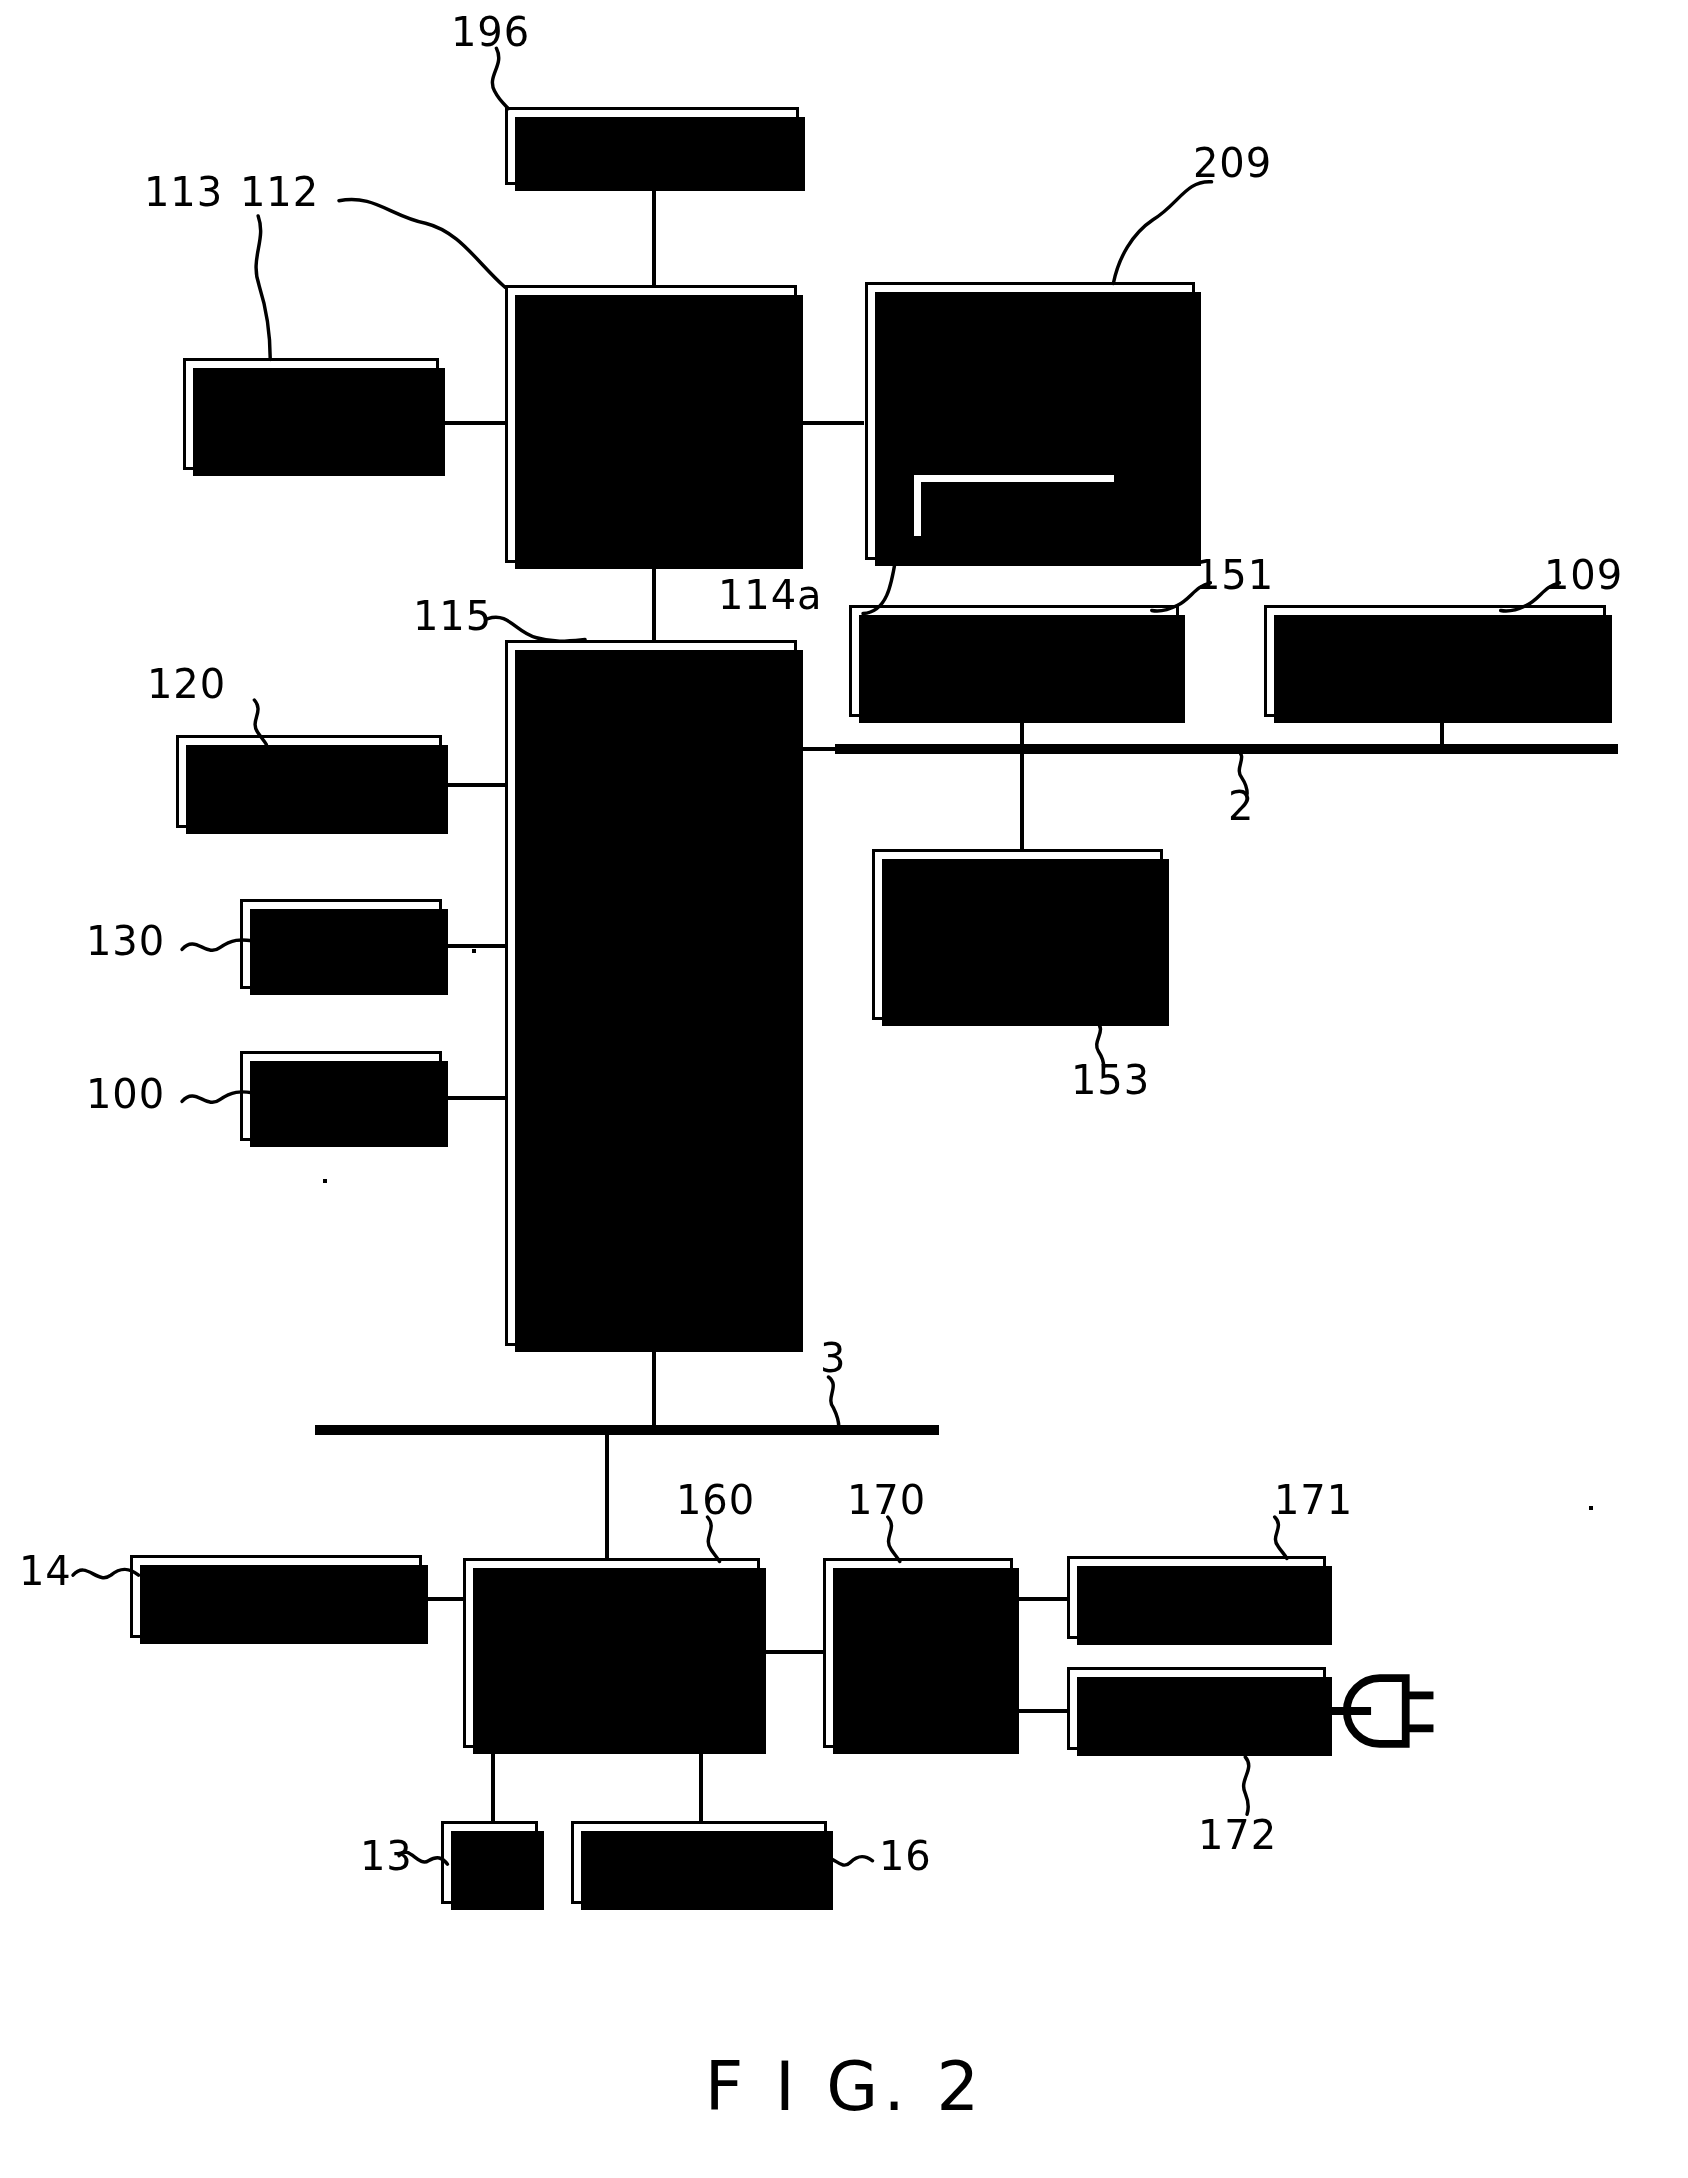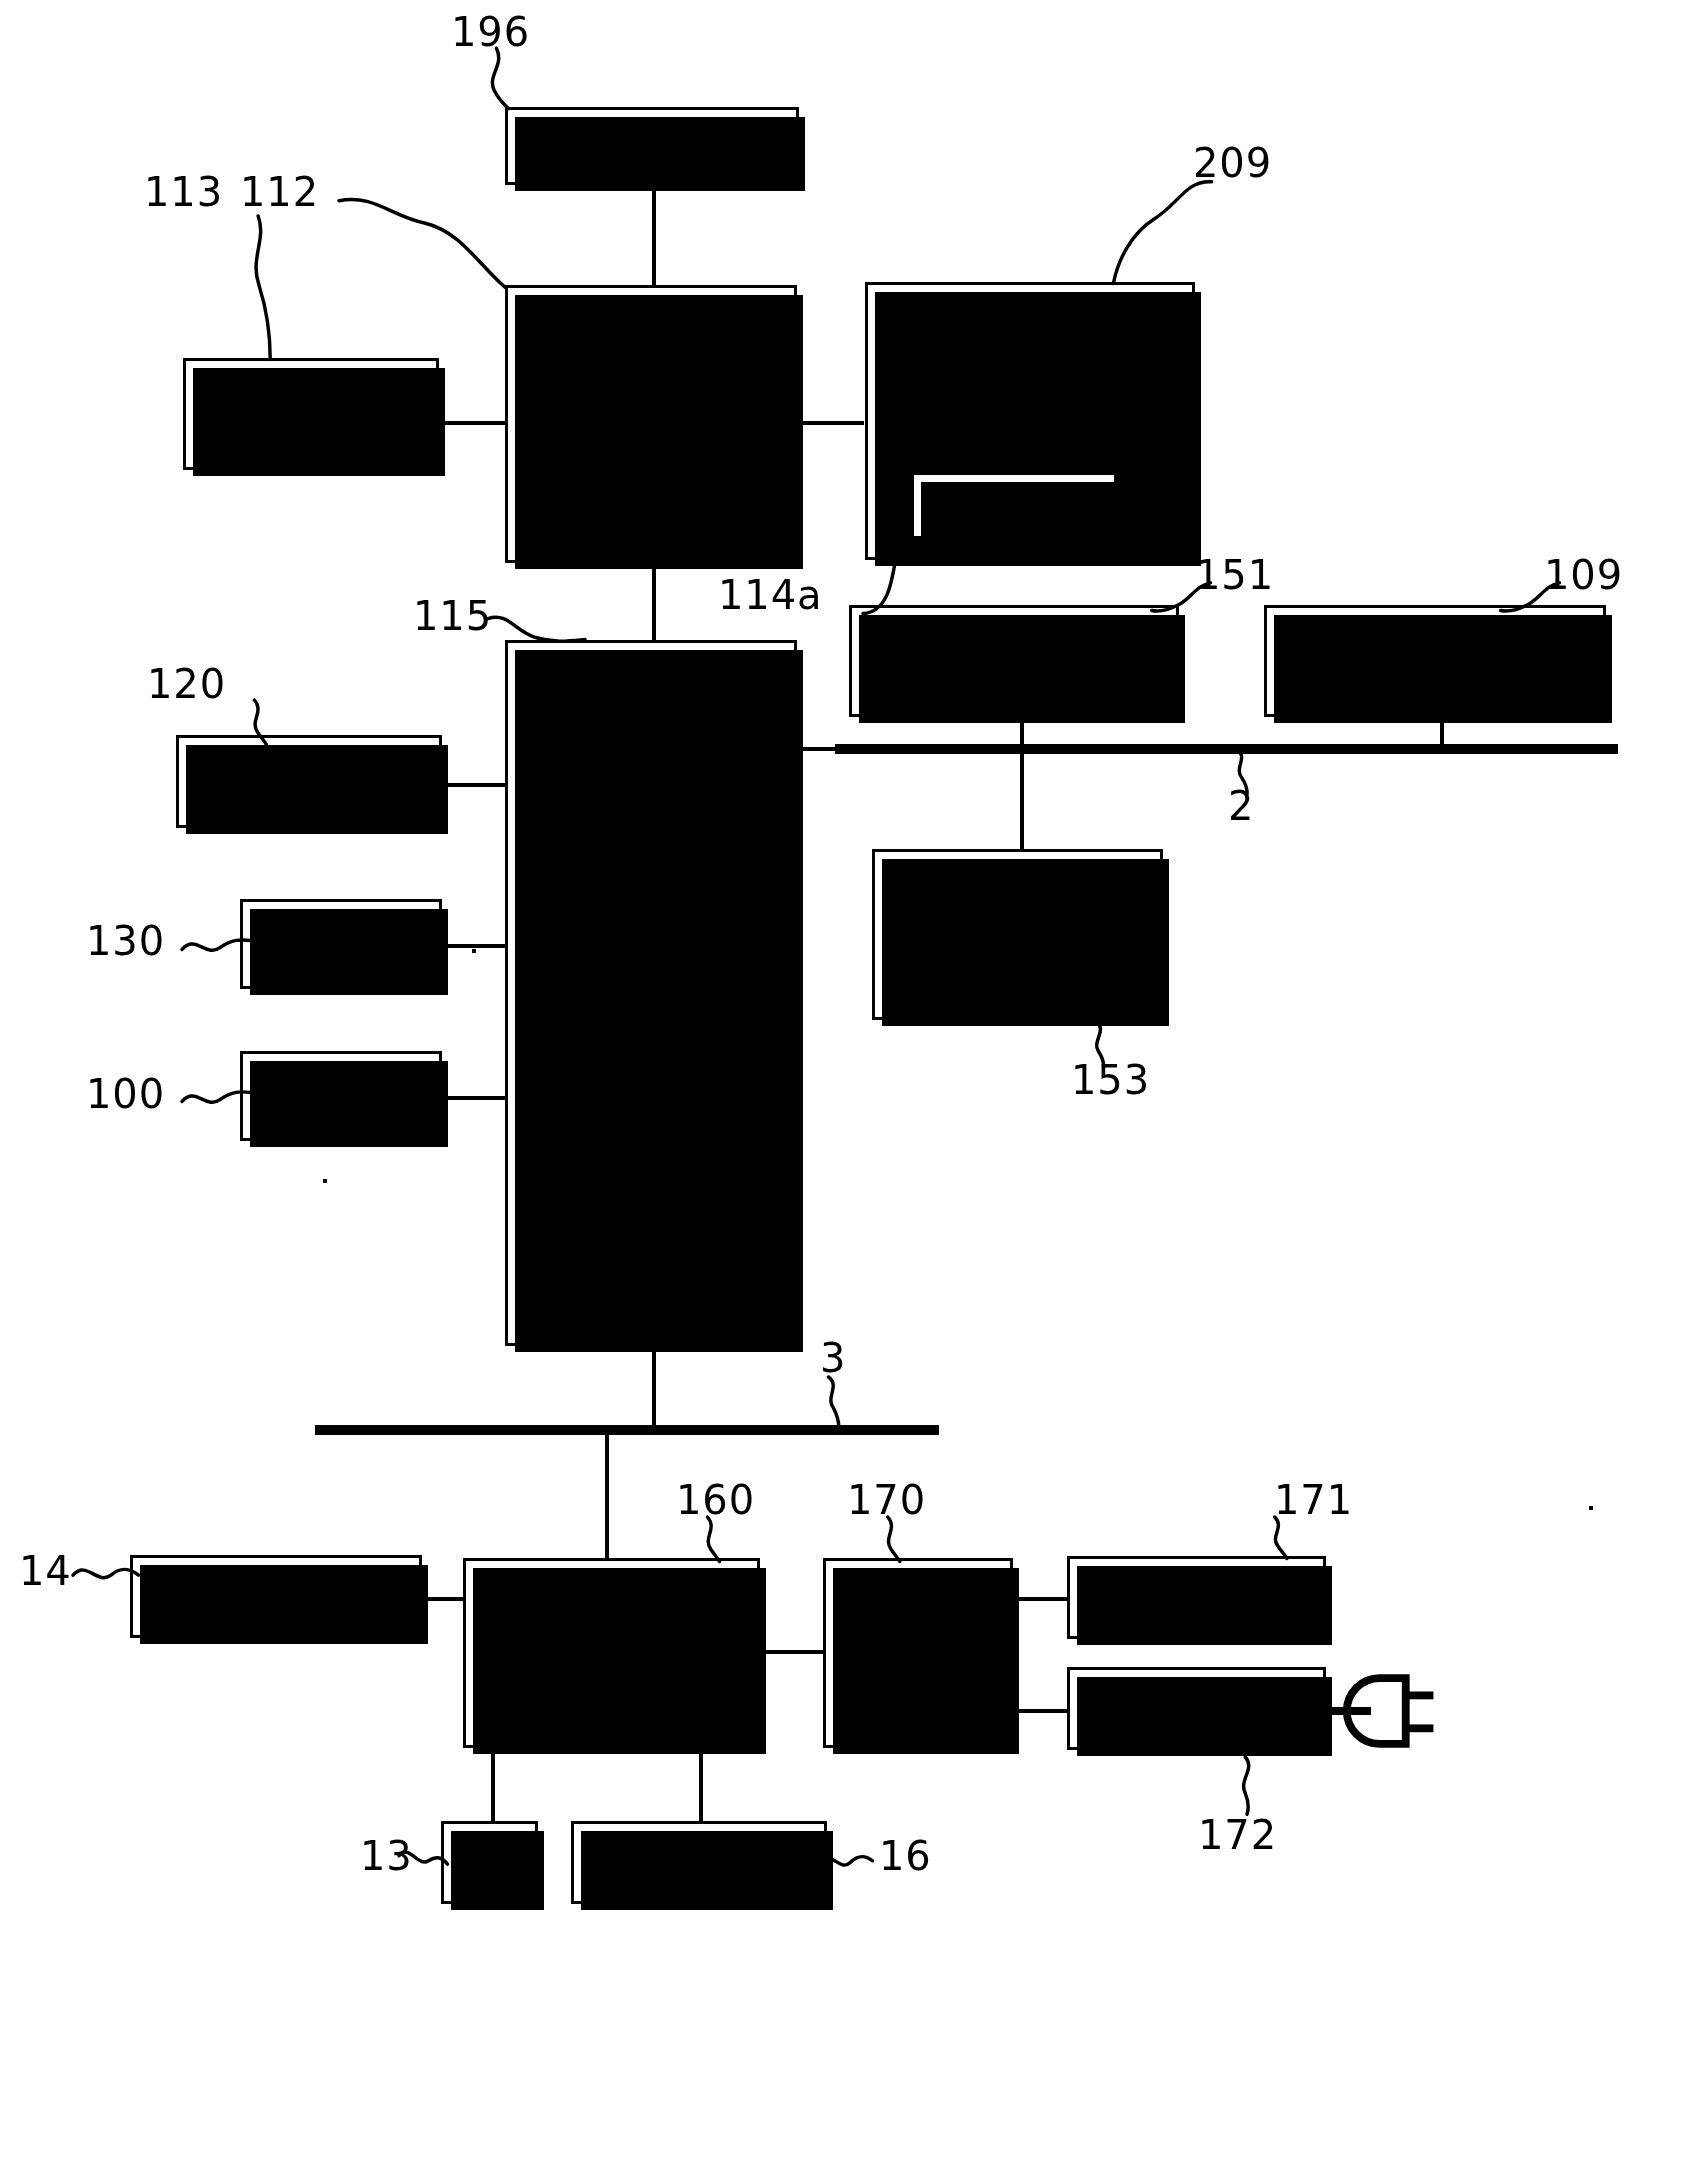--- a/index.html
+++ b/index.html
@@ -369,15 +369,16 @@
   <div class="ref" style="left:339px; top:1833px;margin-left:21px;">13</div>
   <svg class="leader" style="left:399px; top:1840px;" width="52" height="45" viewBox="0 0 60 52">
     <path d="M 0 18 C 12 4, 22 32, 34 24 C 44 18, 50 20, 56 28"></path>
   </svg>
 
   <div class="ref" style="left:879px; top:1833px;">16</div>
   <svg class="leader" style="left:821px; top:1840px;" width="55" height="45" viewBox="0 0 64 52">
     <path d="M 0 26 C 12 10, 22 38, 34 26 C 44 16, 52 18, 60 24"></path>
   </svg>
 
+  <div id="caption" style="top:2048px;">F I G. 2</div>
 
 </div>
 
 
 </body></html>

